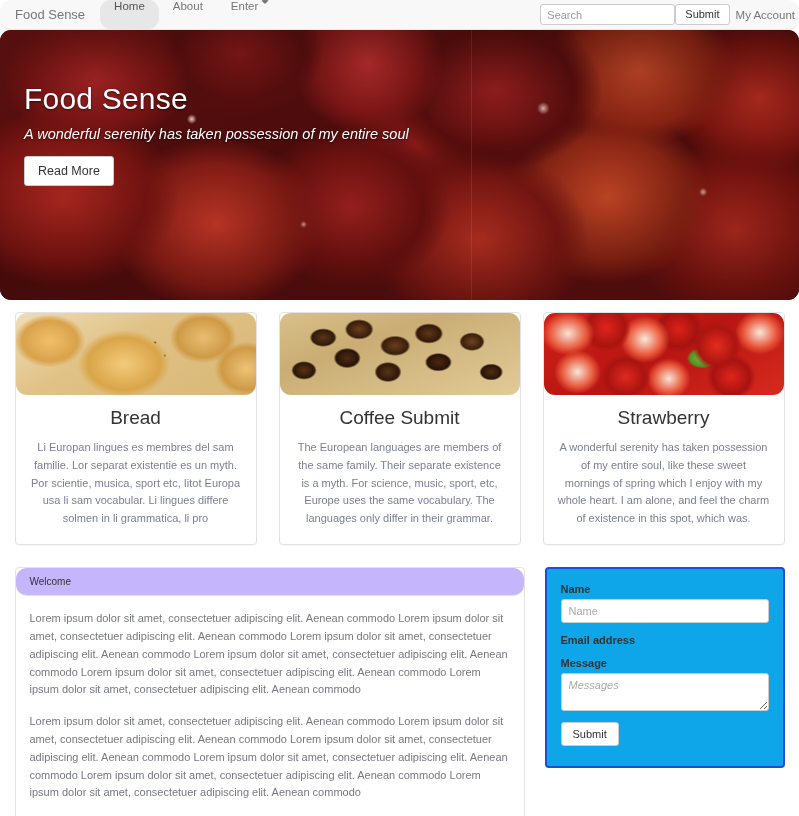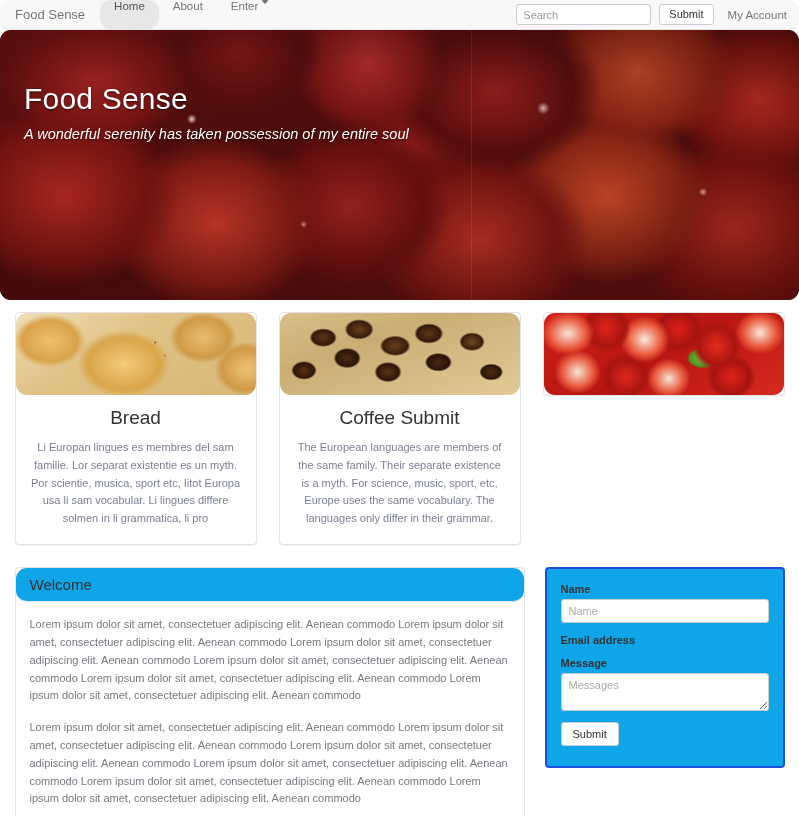--- a/index.html
+++ b/index.html
@@ -43,22 +43,21 @@
     width: 0; height: 0;
     margin-left: 3px;
     vertical-align: middle;
     border-top: 4px solid #777;
     border-right: 4px solid transparent;
     border-left: 4px solid transparent;
   }
   .nav-right {
     margin-left: auto;
     display: flex; align-items: center;
-    padding-right: 12px;
-    gap: 8px;
+    padding-right: 4px;
   }
   .search-input {
     width: 135px; height: 21px;
     border: 1px solid #cccccc;
     border-radius: 3px;
     padding: 0 6px;
     font-size: 11px;
     color: #555;
     background: #fff;
     font-family: "Liberation Sans", sans-serif;
@@ -259,24 +258,24 @@
   }
   .panel {
     flex: 0 0 510px;
     background: #ffffff;
     border: 1px solid #e3e3e3;
     border-radius: 4px;
     box-shadow: 0 1px 1px rgba(0,0,0,.04);
     overflow: hidden;
   }
   .panel-heading {
-    background: #0ea5e9;
+    background: #c4b5fd;
     border-bottom: 1px solid #e3e3e3;
     padding: 8px 14px;
-    font-size: 15px;
+    font-size: 10px;
     color: #333333;
   }
   .panel-body { padding: 14px 14px 16px; }
   .panel-body p {
     margin: 0 0 14px 0;
     font-size: 11px;
     line-height: 1.62;
     color: #76797f;
   }
   .panel-body p:last-child { margin-bottom: 0; }
@@ -301,21 +300,21 @@
     width: 100%;
     border: 1px solid #cccccc;
     border-radius: 3px;
     background: #ffffff;
     font-size: 11px;
     color: #555555;
     padding: 5px 7px;
     font-family: "Liberation Sans", sans-serif;
   }
   .form-control::placeholder { color: #aaaaaa; }
-  textarea.form-control { height: 38px; resize: vertical; }
+  textarea.form-control { height: 38px; resize: vertical; font-style: italic; }
   .submit-btn {
     border: 1px solid #cccccc;
     border-radius: 3px;
     background: #ffffff;
     font-size: 11px;
     color: #333333;
     padding: 5px 11px;
     cursor: pointer;
     font-family: "Liberation Sans", sans-serif;
   }
@@ -344,20 +343,21 @@
   </div>
 </nav>
 
 <section class="hero">
   <div class="hero-img">
       <div class="seam"></div>
     </div>
   <div class="hero-caption">
     <h1 class="hero-title">Food Sense</h1>
     <p class="hero-sub">A wonderful serenity has taken possession of my entire soul</p>
+    <a class="hero-btn" href="#">Read More</a>
   </div>
 </section>
 
 <div class="container">
 
   <div class="card-row">
     <div class="card">
       <div class="card-img img-bread"></div>
       <div class="card-body">
         <h3 class="card-title">Bread</h3>
@@ -366,20 +366,24 @@
     </div>
     <div class="card">
       <div class="card-img img-coffee"></div>
       <div class="card-body">
         <h3 class="card-title">Coffee Submit</h3>
         <p class="card-text">The European languages are members of the same family. Their separate existence is a myth. For science, music, sport, etc, Europe uses the same vocabulary. The languages only differ in their grammar.</p>
       </div>
     </div>
     <div class="card">
       <div class="card-img img-strawberry"></div>
+      <div class="card-body">
+        <h3 class="card-title">Strawberry</h3>
+        <p class="card-text">A wonderful serenity has taken possession of my entire soul, like these sweet mornings of spring which I enjoy with my whole heart. I am alone, and feel the charm of existence in this spot, which was.</p>
+      </div>
     </div>
   </div>
 
   <div class="lower-row">
     <div class="panel">
       <div class="panel-heading">Welcome</div>
       <div class="panel-body">
         <p>Lorem ipsum dolor sit amet, consectetuer adipiscing elit. Aenean commodo Lorem ipsum dolor sit amet, consectetuer adipiscing elit. Aenean commodo Lorem ipsum dolor sit amet, consectetuer adipiscing elit. Aenean commodo Lorem ipsum dolor sit amet, consectetuer adipiscing elit. Aenean commodo Lorem ipsum dolor sit amet, consectetuer adipiscing elit. Aenean commodo Lorem ipsum dolor sit amet, consectetuer adipiscing elit. Aenean commodo</p>
         <p>Lorem ipsum dolor sit amet, consectetuer adipiscing elit. Aenean commodo Lorem ipsum dolor sit amet, consectetuer adipiscing elit. Aenean commodo Lorem ipsum dolor sit amet, consectetuer adipiscing elit. Aenean commodo Lorem ipsum dolor sit amet, consectetuer adipiscing elit. Aenean commodo Lorem ipsum dolor sit amet, consectetuer adipiscing elit. Aenean commodo Lorem ipsum dolor sit amet, consectetuer adipiscing elit. Aenean commodo</p>
       </div>

